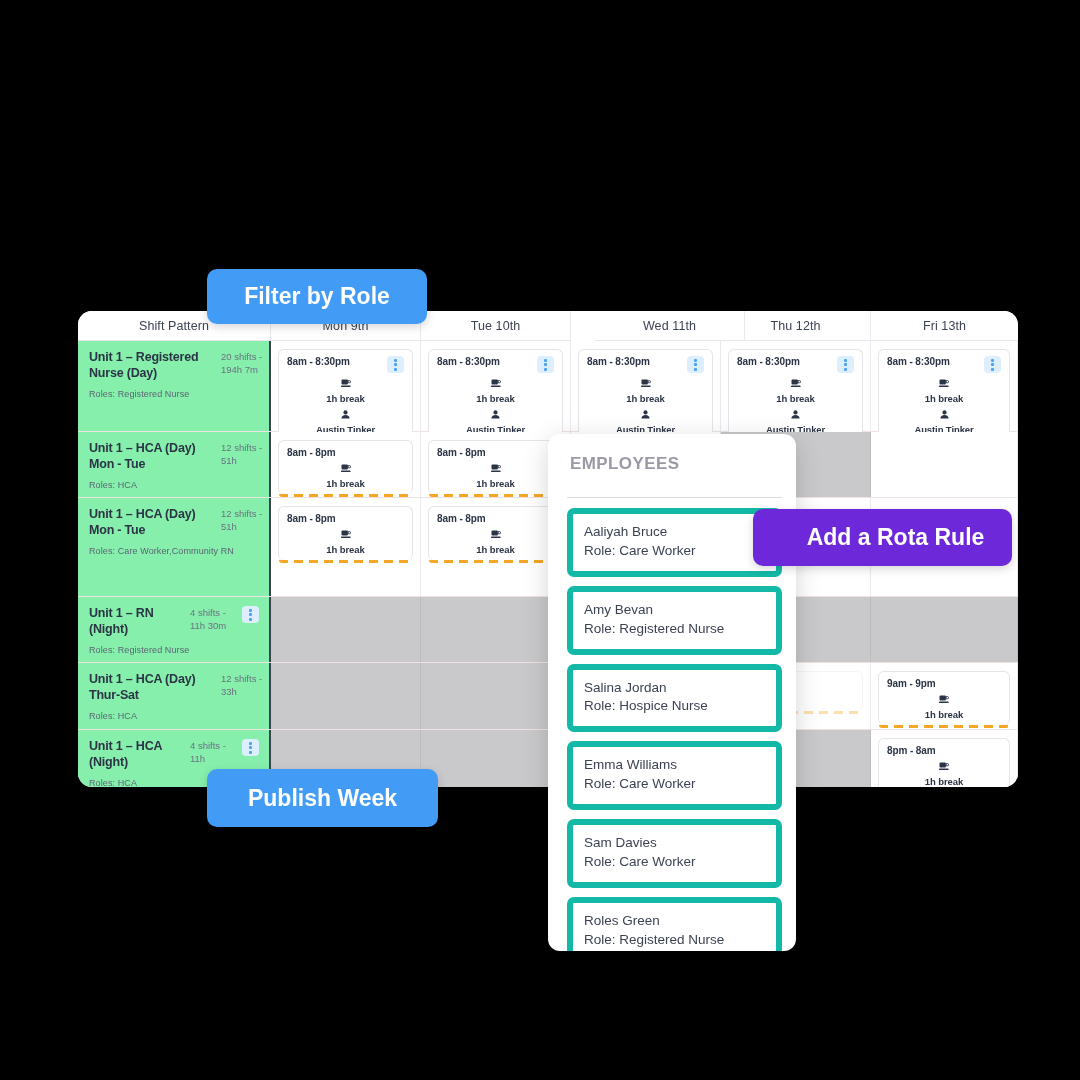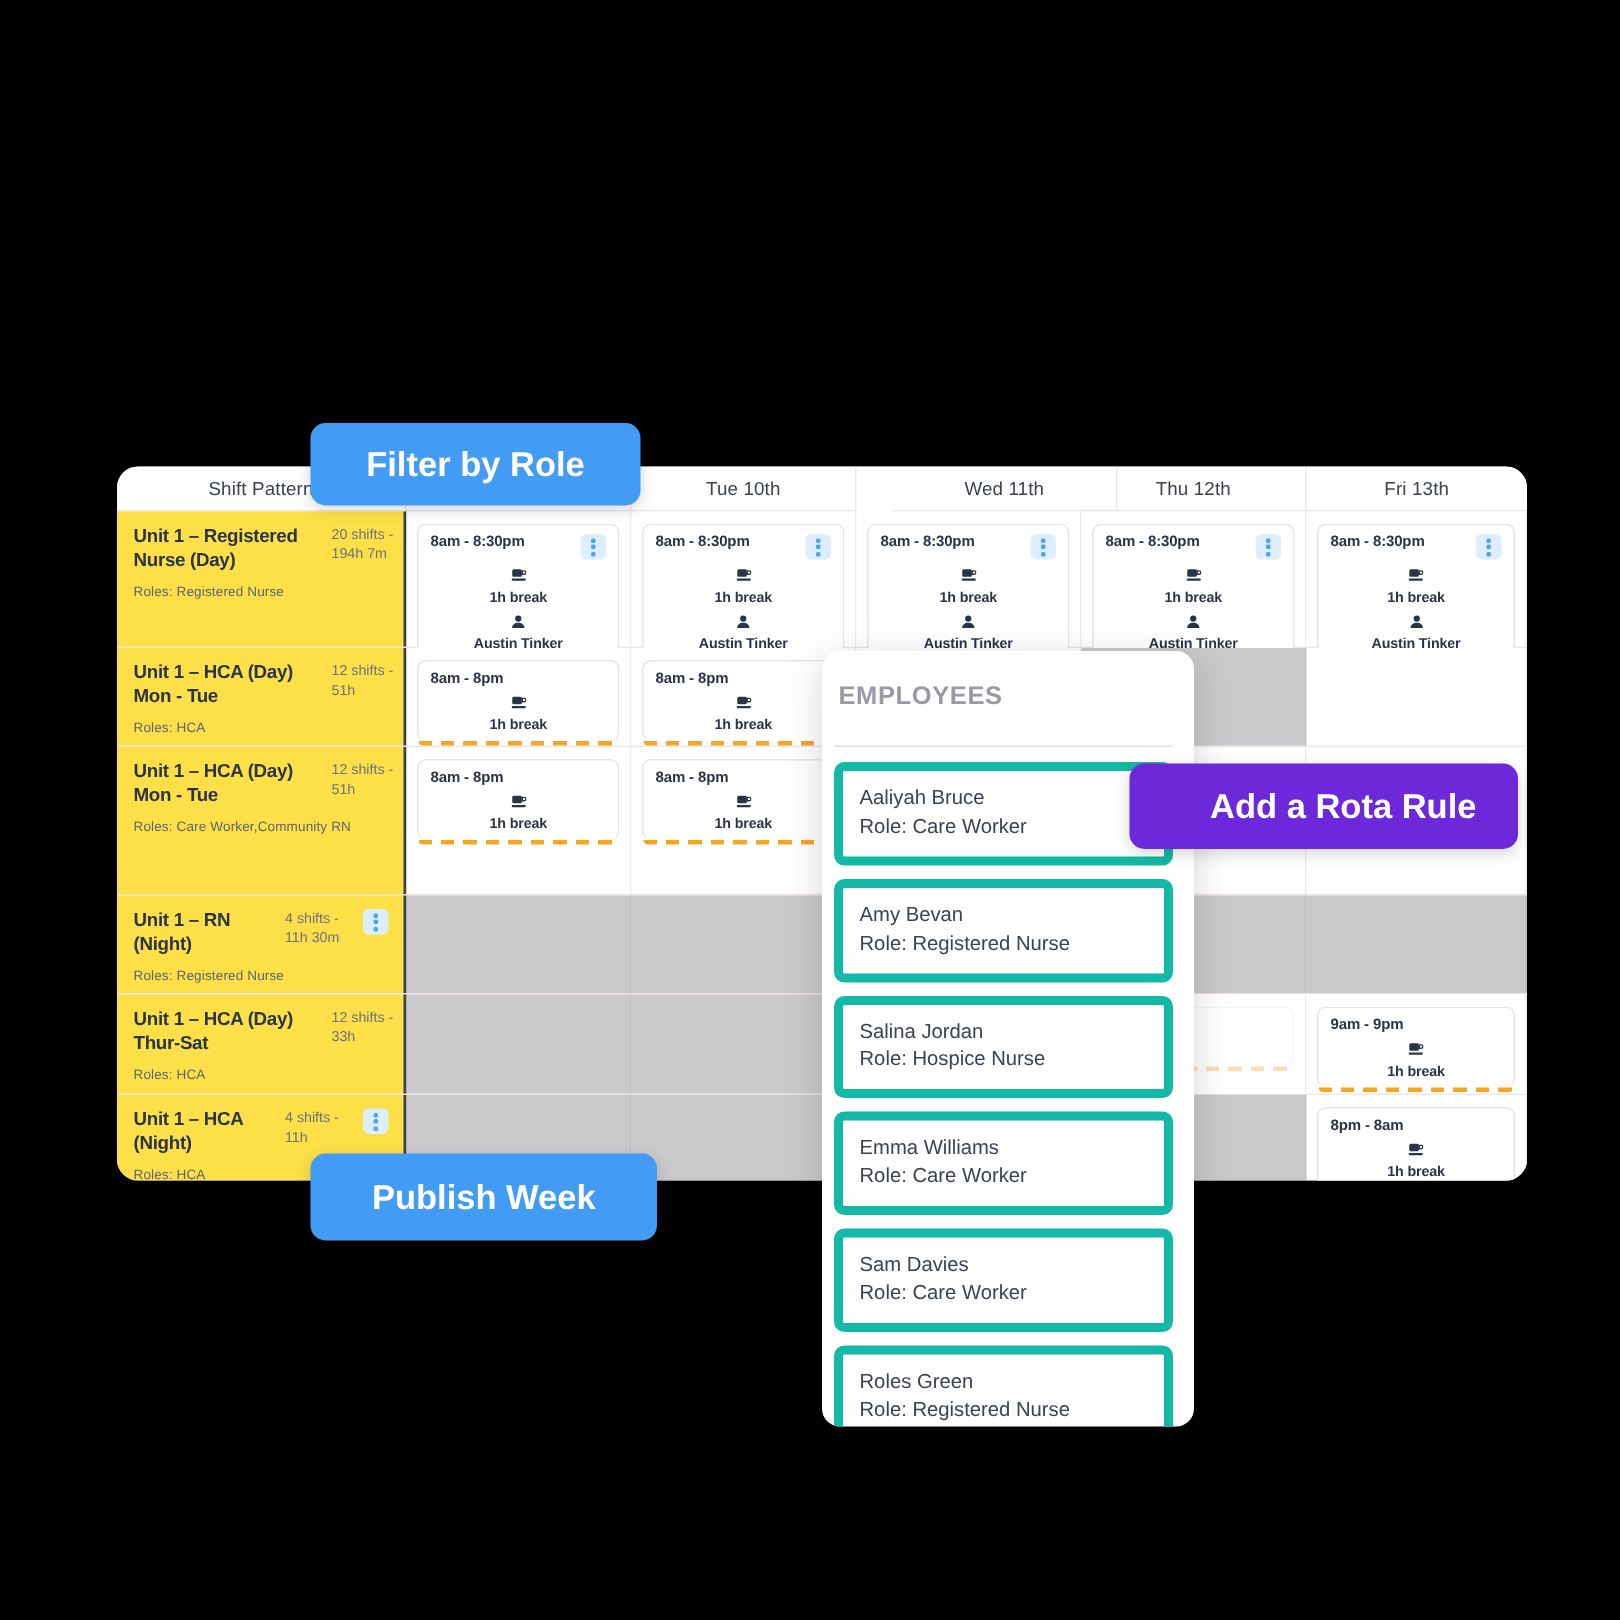--- a/index.html
+++ b/index.html
@@ -30,21 +30,21 @@
     font-size: 12.5px; color: #3b4252; letter-spacing: .1px;
     border-right: 1px solid #e9e9ee; border-bottom: 1px solid #e6e6ec;
   }
   .hdr-cell:last-child { border-right: none; }
 
   .row { position: absolute; left: 0; width: 940px; border-bottom: 1px solid #efe2e3; }
   .row:last-child { border-bottom: none; }
 
   .pat {
     position: absolute; left: 0; top: 0; width: 193px; height: 100%;
-    background: #fde047; border-right: 2px solid #3b4252;
+    background: #86efac; border-right: 2px solid #3b4252;
     padding: 9px 10px 8px 11px;
   }
   .pat-top { display: flex; align-items: flex-start; gap: 6px; }
   .pat-title {
     font-size: 12.5px; font-weight: bold; color: #2b3445;
     line-height: 1.26; letter-spacing: -.2px; flex: 1 1 auto;
   }
   .pat-title.wide { flex: 0 0 auto; max-width: 126px; }
   .pat-shifts {
     font-size: 9.5px; color: #6b7280; line-height: 1.35;
@@ -79,41 +79,41 @@
   .shift-time { font-size: 10px; font-weight: bold; color: #2b3445; letter-spacing: -.1px; }
   .shift-line { display: flex; align-items: center; gap: 5px; margin-top: 6px; flex-direction: column; }
   .shift-line span.txt { font-size: 9.5px; font-weight: bold; color: #2b3445; letter-spacing: -.1px; }
   .gl { flex: 0 0 auto; display: block; }
 
   
   .emp {
     position: absolute; left: 548px; top: 434px; width: 248px; height: 517px;
     background: #fff; border-radius: 12px;
     box-shadow: 0 6px 26px rgba(0,0,0,.17);
-    padding: 16px 14px 0 8px; overflow: hidden;
+    padding: 16px 14px 0 19px; overflow: hidden;
   }
   .emp-title {
     font-size: 17px; font-weight: bold; color: #9a9aa6;
     letter-spacing: .4px; margin: 4px 0 0 3px;
   }
   .emp-sep { height: 1px; background: #ddddea; margin: 23px 0 10px 0; }
   .emp-card {
     border: 6px solid #14b8a6; border-radius: 7px;
     padding: 9px 11px 10px 11px; margin-bottom: 9px;
   }
   .emp-name { font-size: 13.5px; color: #3b4252; line-height: 1.4; }
   .emp-role { font-size: 13.5px; color: #3b4252; line-height: 1.4; }
 
   
   .pill {
     position: absolute; display: flex; align-items: center; justify-content: center;
     border-radius: 10px; color: #fff; font-weight: bold;
     box-shadow: 0 3px 10px rgba(0,0,0,.16);
   }
-  #pill-filter { left: 207px; top: 269px; width: 220px; height: 55px; font-size: 23px; background: #429bf5; margin-top: 13px; }
+  #pill-filter { left: 207px; top: 269px; width: 220px; height: 55px; font-size: 23px; background: #429bf5; }
   #pill-publish { left: 207px; top: 769px; width: 231px; height: 58px; font-size: 23px; background: #429bf5; }
   #pill-rota { left: 753px; top: 509px; width: 259px; height: 57px; font-size: 23px; background: #6d28d9; padding-left: 26px; }
 </style>
 </head>
 <body>
 
 <div id="stage">
 
   <div class="rota">
     <div class="grid" id="rota-grid">

